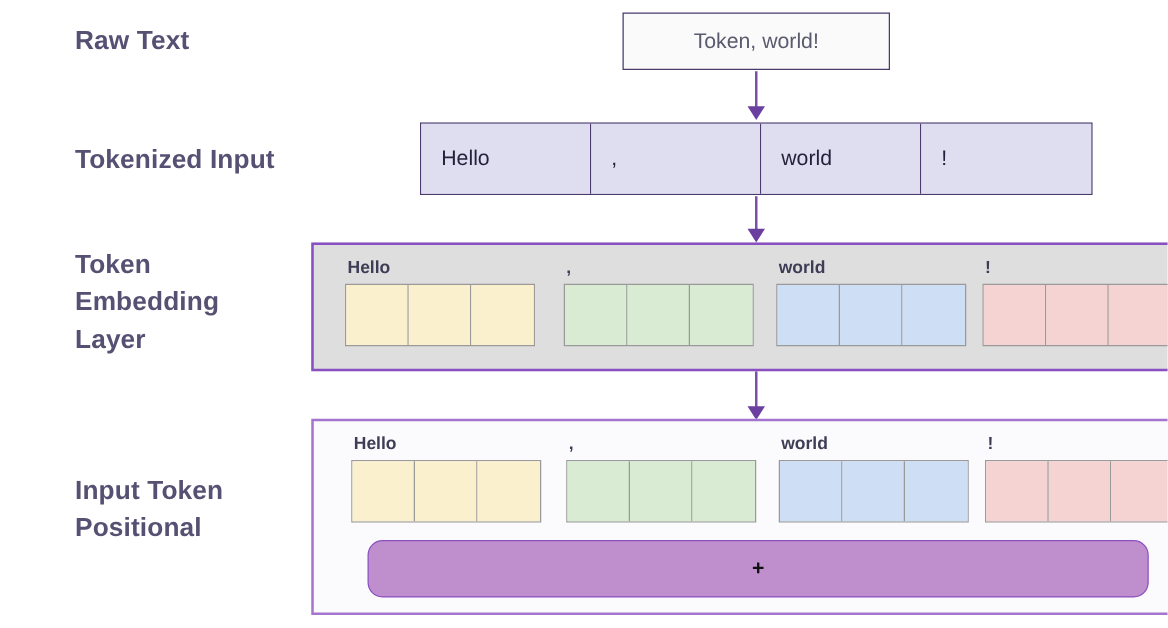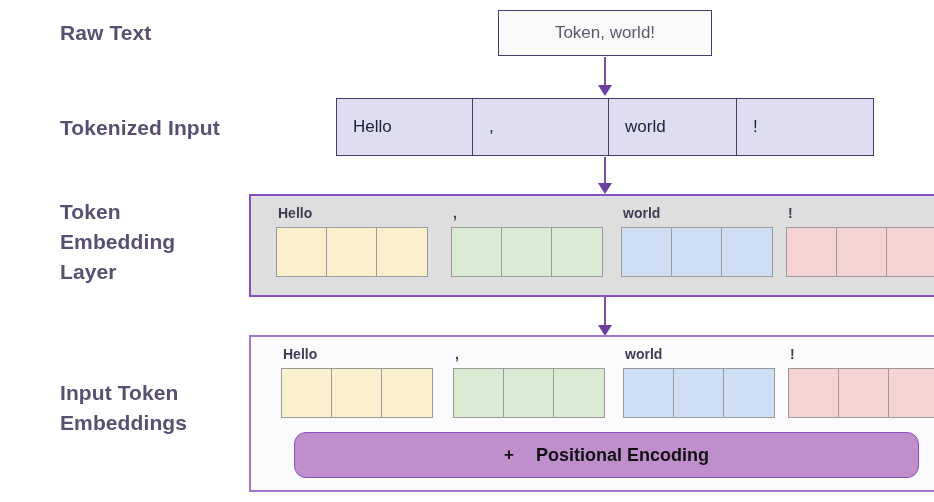--- a/index.html
+++ b/index.html
@@ -180,21 +180,21 @@
 
   <div class="row-label" id="label-raw-text">Raw Text</div>
 
   <div class="row-label" id="label-tokenized">Tokenized Input</div>
 
   <div class="row-label" id="label-token-embed">Token
 Embedding
 Layer</div>
 
   <div class="row-label" id="label-input-embed">Input Token
-Embeddings</div>
+Positional</div>
 
   <div id="raw-text-box">
     <span>Token, world!</span>
   </div>
 
   <div class="arrow" id="arrow-1">
     <div class="shaft"></div>
     <div class="head"></div>
   </div>
   <div class="arrow" id="arrow-2">
@@ -290,16 +290,15 @@
             <div class="embed-cell" style="background: rgb(246, 211, 211);"></div>
             <div class="embed-cell" style="background: rgb(246, 211, 211);"></div>
             <div class="embed-cell" style="background: rgb(246, 211, 211);"></div>
           </div>
         </div>
       </div>
   </div>
 
   <div id="positional-encoding-bar">
     <span id="positional-encoding-plus">+</span>
-    <span>Positional Encoding</span>
   </div>
 
 </div>
 
 </body></html>

